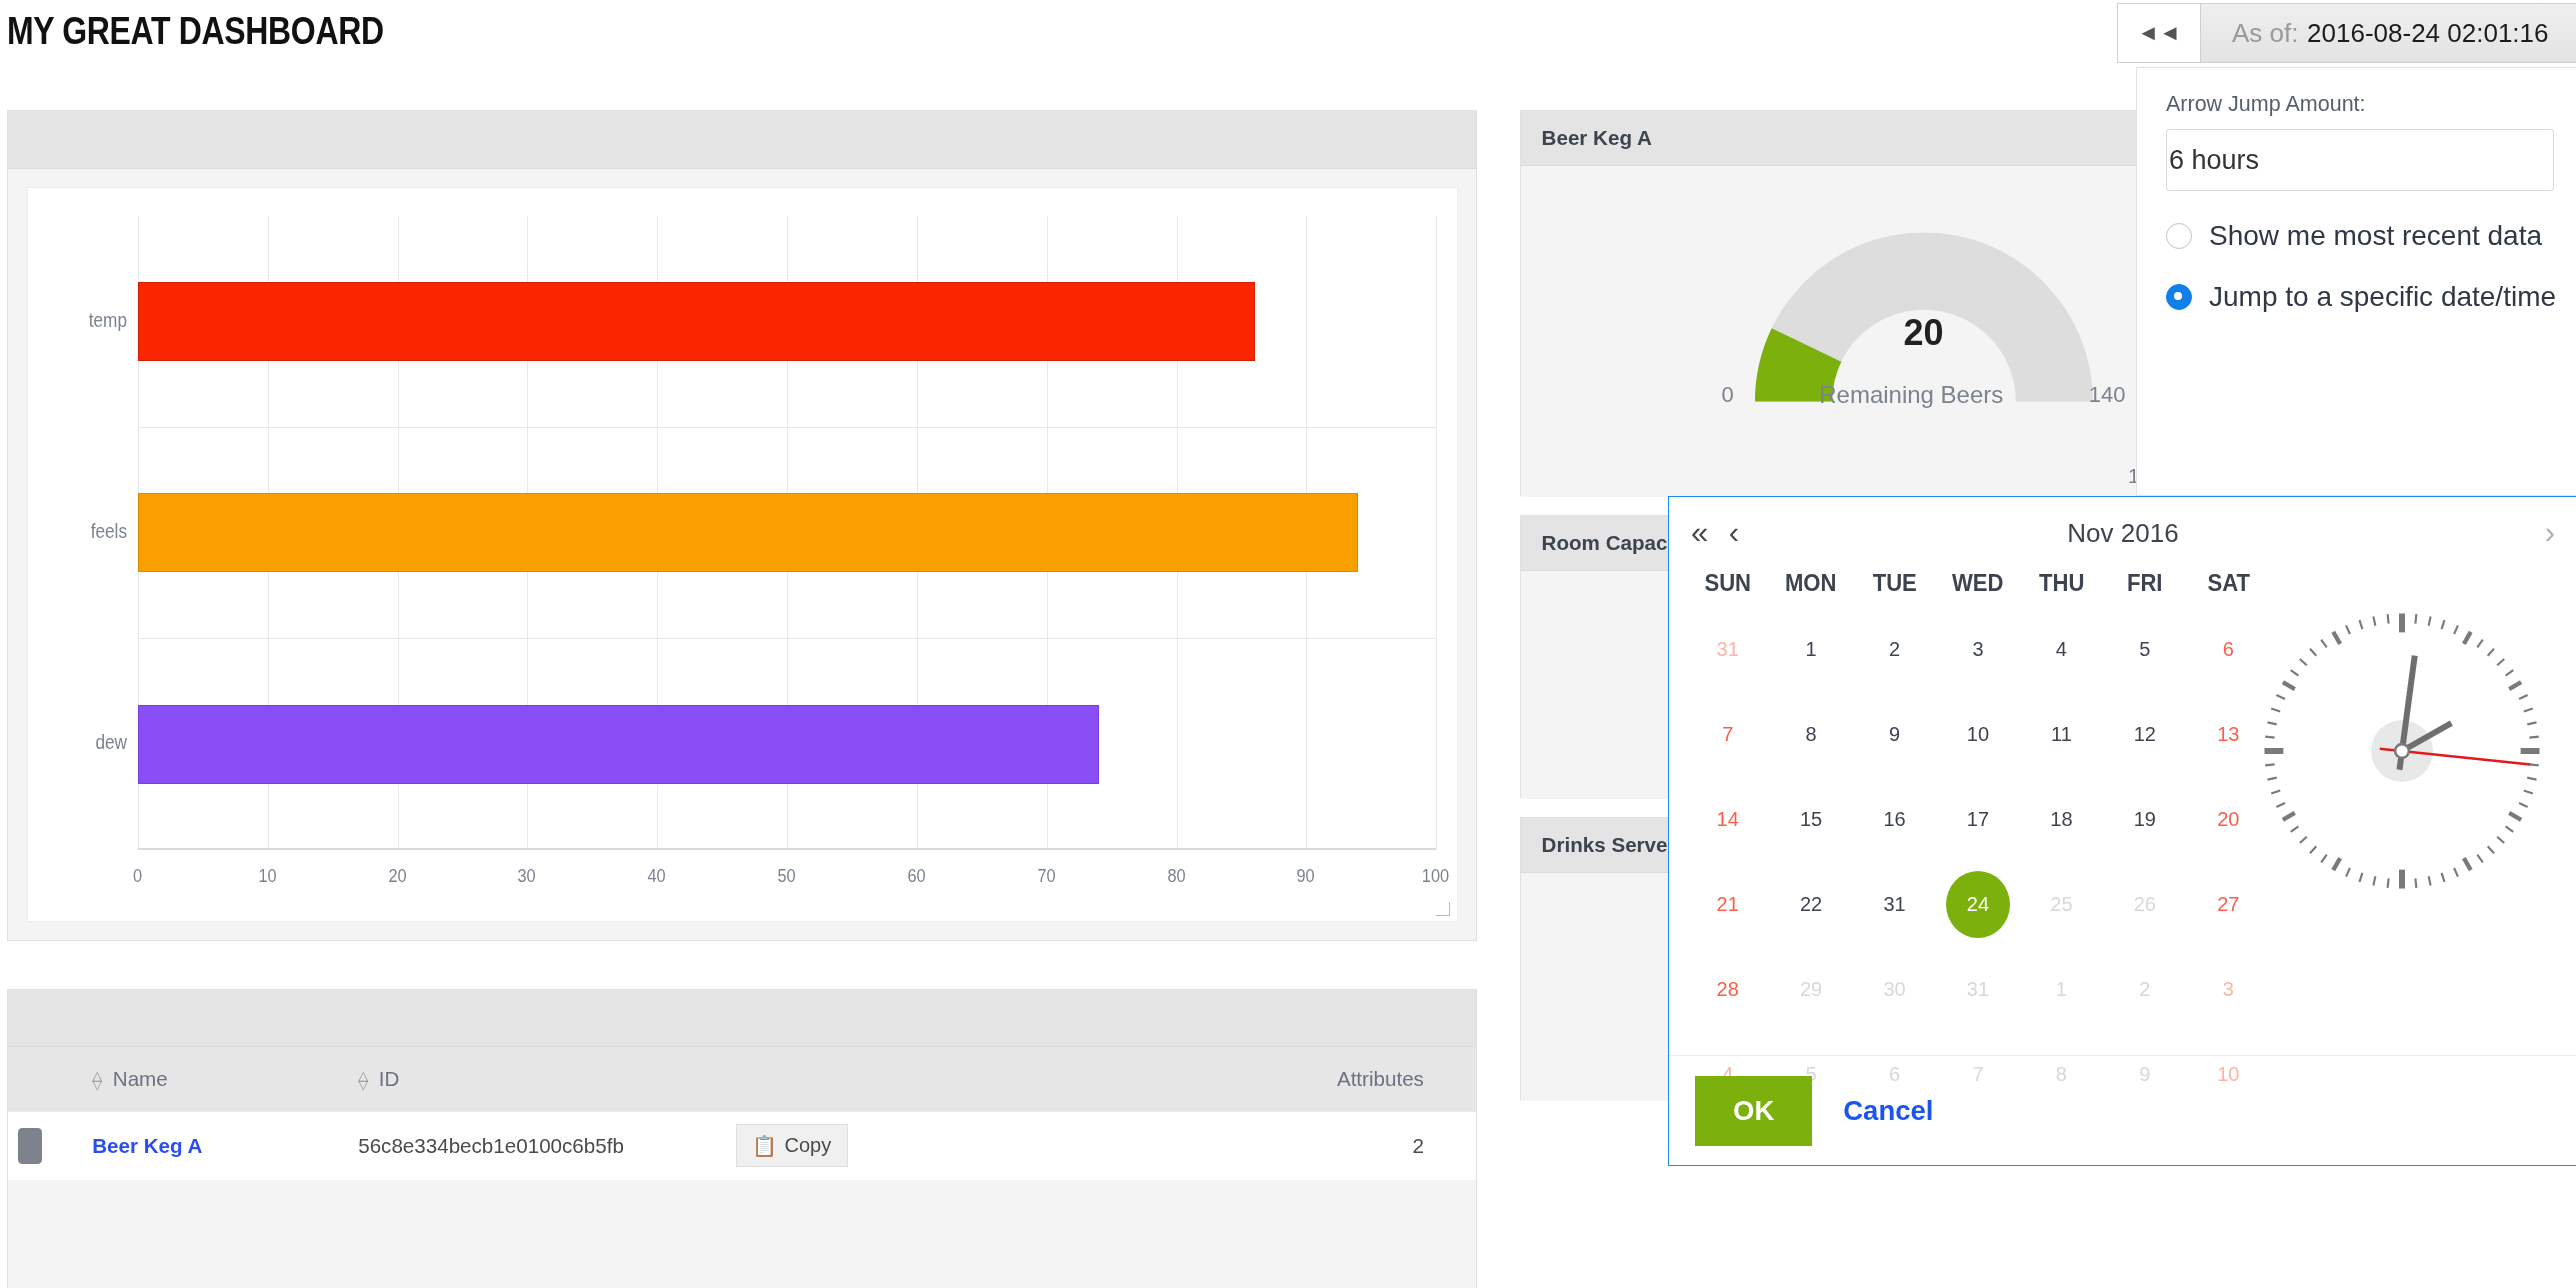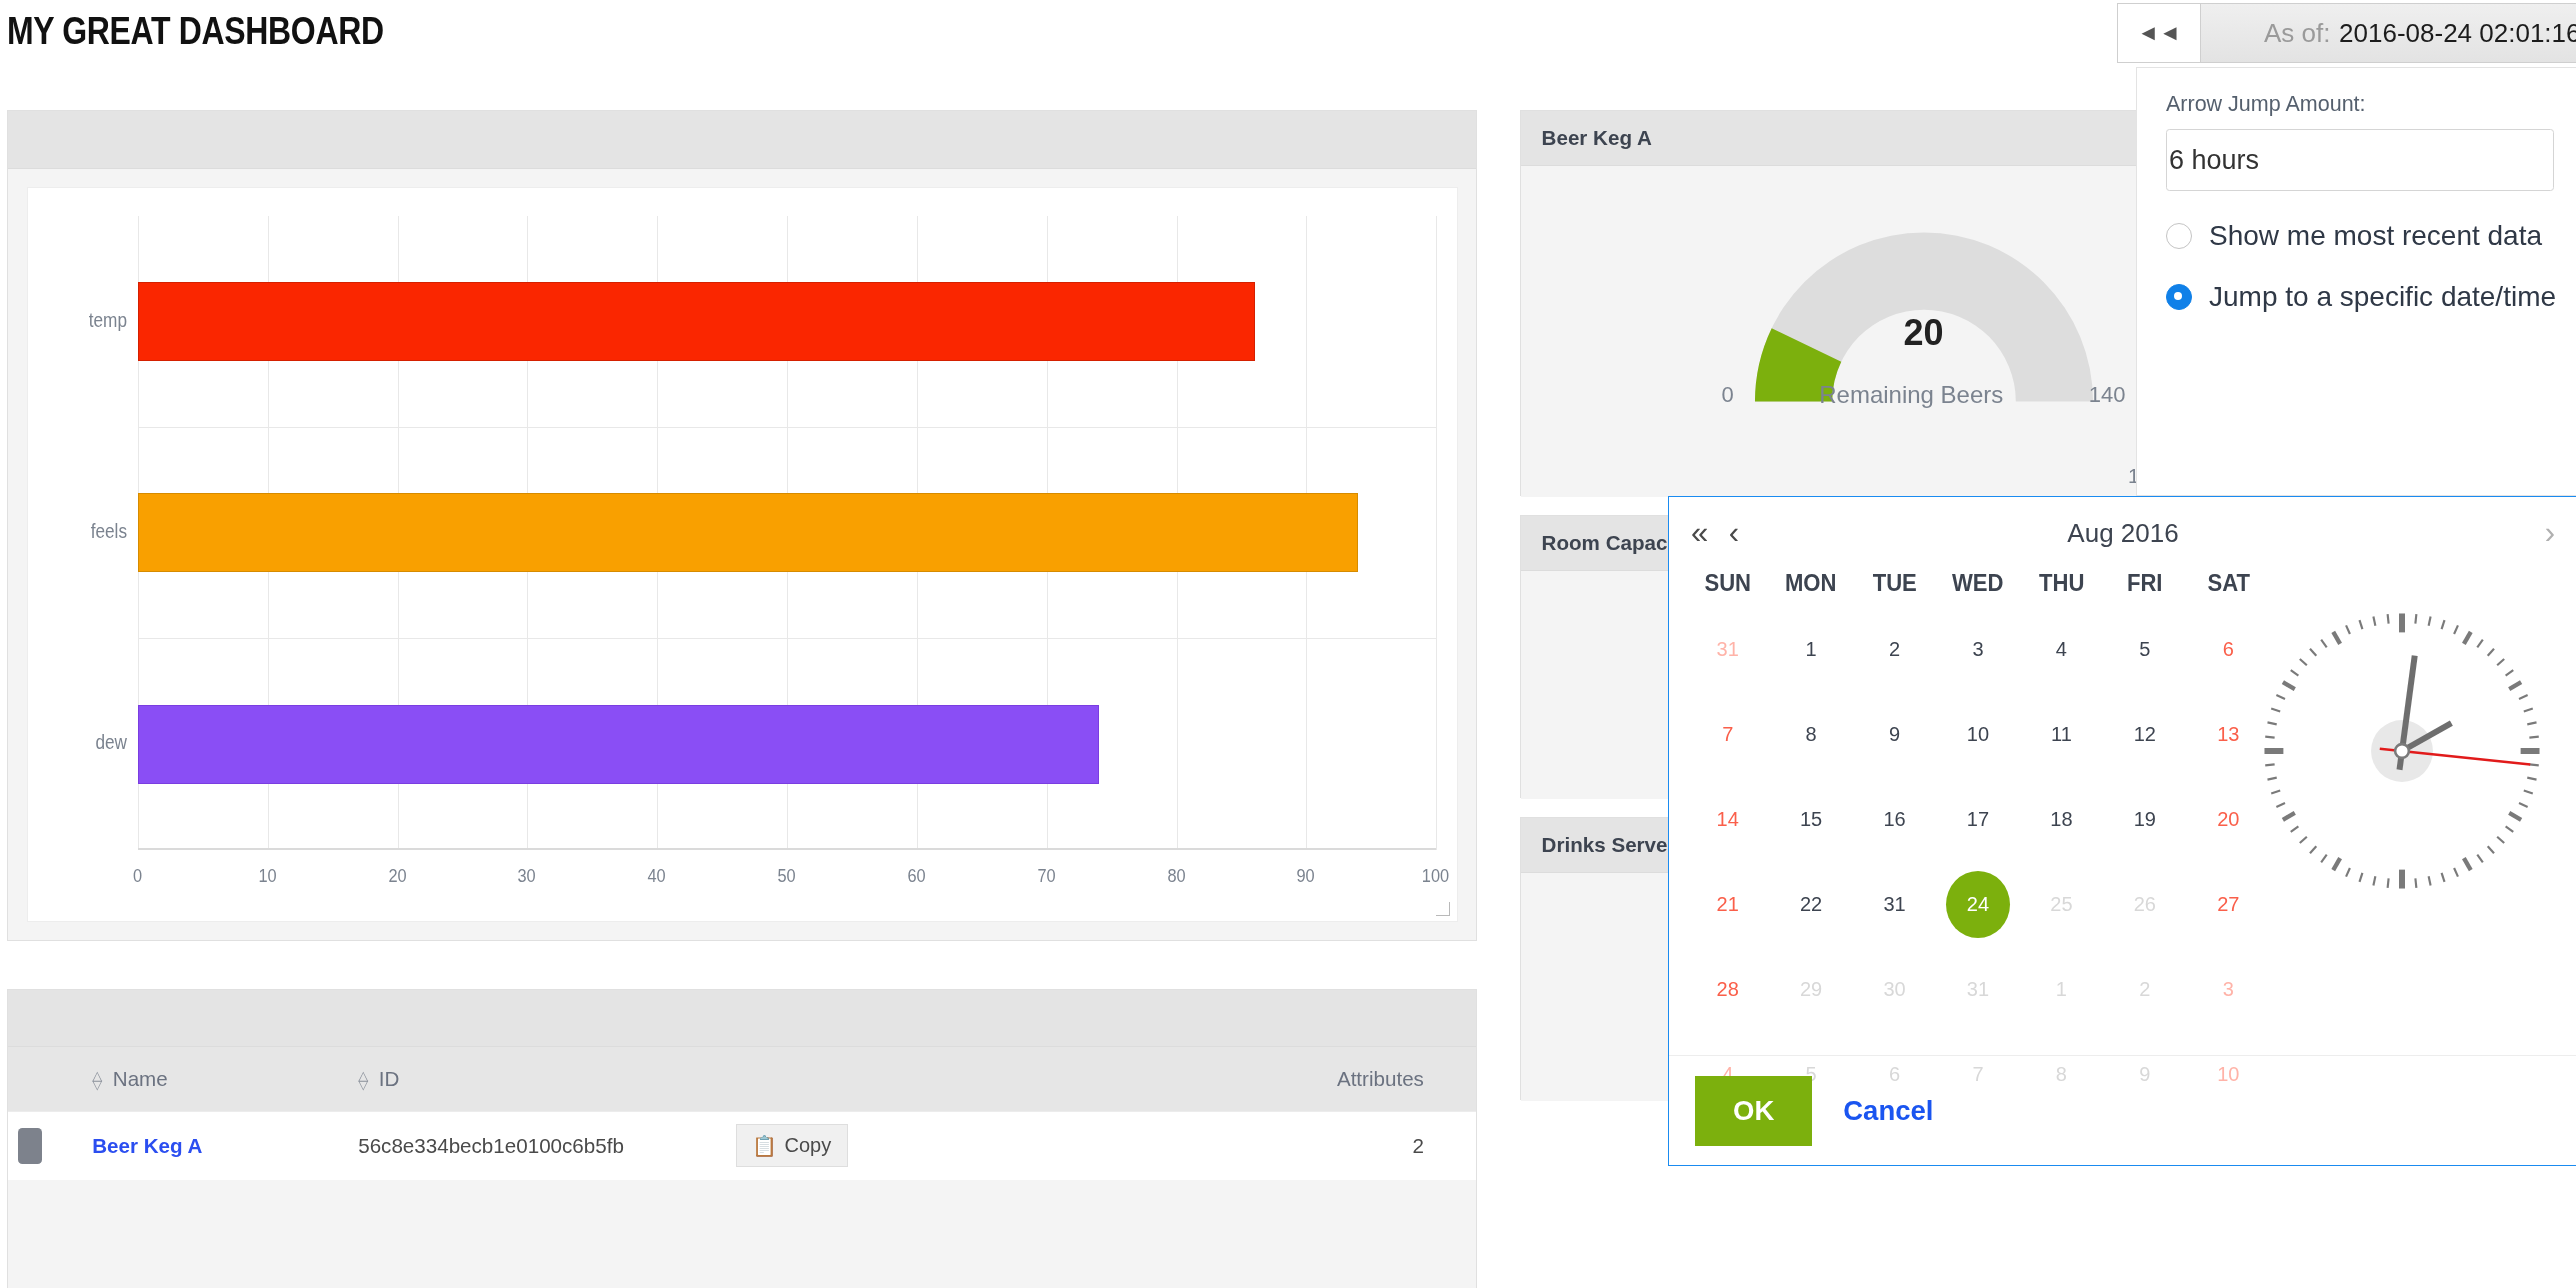--- a/index.html
+++ b/index.html
@@ -124,21 +124,21 @@
     width: 84px; background: #ffffff; border: 0.9px solid #cfcfcf;
     display: flex; align-items: center; justify-content: center;
     font-size: 22px; color: #555; cursor: pointer;
   }
   .asof-label {
     flex: 1; background: linear-gradient(#efefef,#e3e3e3);
     border: 0.9px solid #cfcfcf; border-left: none;
     display: flex; align-items: center; padding-left: 31px;
     font-size: 26px; white-space: nowrap; overflow: hidden;
   }
-  .asof-label .k { color: #9a9a9a; margin-right: 8.6px; margin-left: 32px; }
+  .asof-label .k { color: #9a9a9a; margin-right: 8.6px; }
   .asof-label .v { color: #1c1c1c; }
 
   
   #controls-pop {
     position: absolute; left: 2136px; top: 67px; width: 448px; height: 429px;
     background: #ffffff; border: 0.9px solid #e3e3e3;
     padding: 24px 29px;
   }
   .ctl-label { font-size: 21.5px; color: #55606e; margin-bottom: 12px; }
   .ctl-select {
@@ -350,21 +350,21 @@
     <div class="radio-row">
       <span class="radio on"></span>
       <span class="radio-txt">Jump to a specific date/time</span>
     </div>
   </div>
 
   <div id="dtpicker">
     <div class="dtp-head">
       <span class="nav-ic">«</span>
       <span class="nav-ic">‹</span>
-      <span class="dtp-month">Aug 2016</span>
+      <span class="dtp-month">Nov 2016</span>
       <span class="nav-ic next">›</span>
     </div>
 
     <div class="cal">
       <div class="cal-dow" id="cal-dow">
           <div>SUN</div>
           <div>MON</div>
           <div>TUE</div>
           <div>WED</div>
           <div>THU</div>

